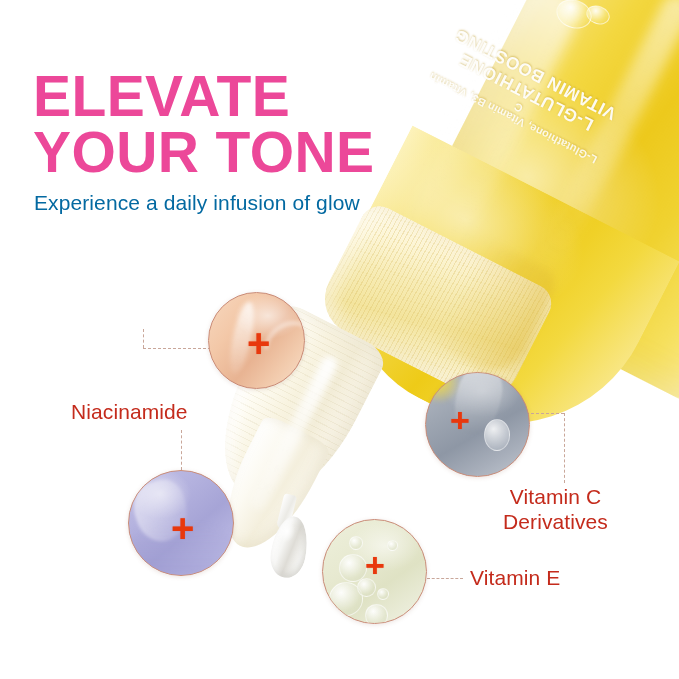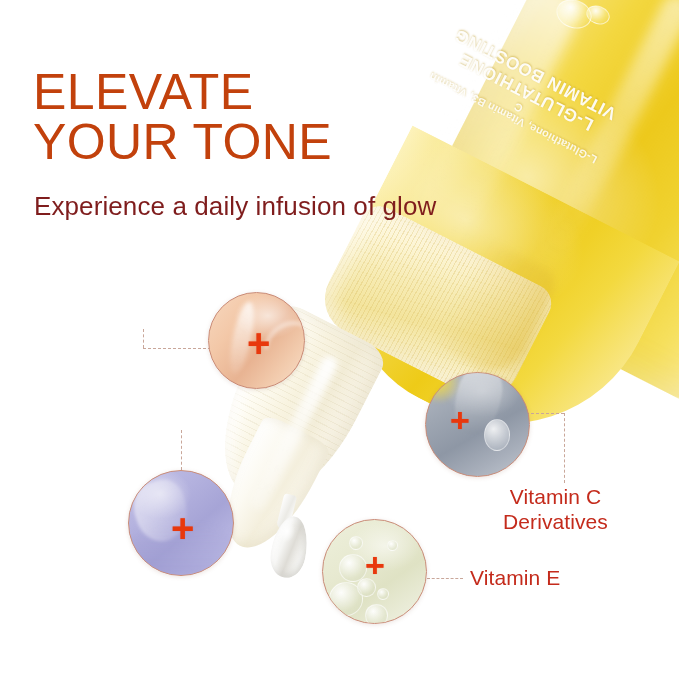--- a/index.html
+++ b/index.html
@@ -183,28 +183,28 @@
   }
 
   
   .eyebrow{
     position:absolute;left:34px;top:37px;
     font-size:19.5px;font-weight:600;color:#2b2b2b;
     letter-spacing:.1px;
   }
   .headline{
     position:absolute;left:33px;top:68px;
-    font-size:50px;font-weight:400;line-height:.99;
+    font-size:57px;font-weight:700;line-height:.99;
     letter-spacing:.4px;
-    color:#c2410c;
+    color:#ec4899;
     white-space:pre-line;
   }
   .subline{
     position:absolute;left:34px;top:191px;
-    font-size:26px;font-weight:400;color:#7f1d1d;
+    font-size:21px;font-weight:400;color:#0369a1;
     letter-spacing:.1px;
   }
 
   
   .ing-circle{
     position:absolute;
     border-radius:50%;
     border:1.4px solid #c98b77;
     overflow:hidden;
     box-shadow:0 1px 4px rgba(150,110,95,.18);
@@ -402,17 +402,18 @@
     <div class="ve-b ve1"></div>
     <div class="ve-b ve2"></div>
     <div class="ve-b ve3"></div>
     <div class="ve-b ve4"></div>
     <div class="ve-b ve5"></div>
     <div class="ve-b ve6"></div>
     <div class="ve-b ve7"></div>
     <span class="plus">+</span>
   </div>
 
+  <div class="callout co-niac">Niacinamide</div>
   <div class="callout co-vite">Vitamin E</div>
   <div class="callout co-vitc">Vitamin C
 Derivatives</div>
 
 </div>
 
 </body></html>

